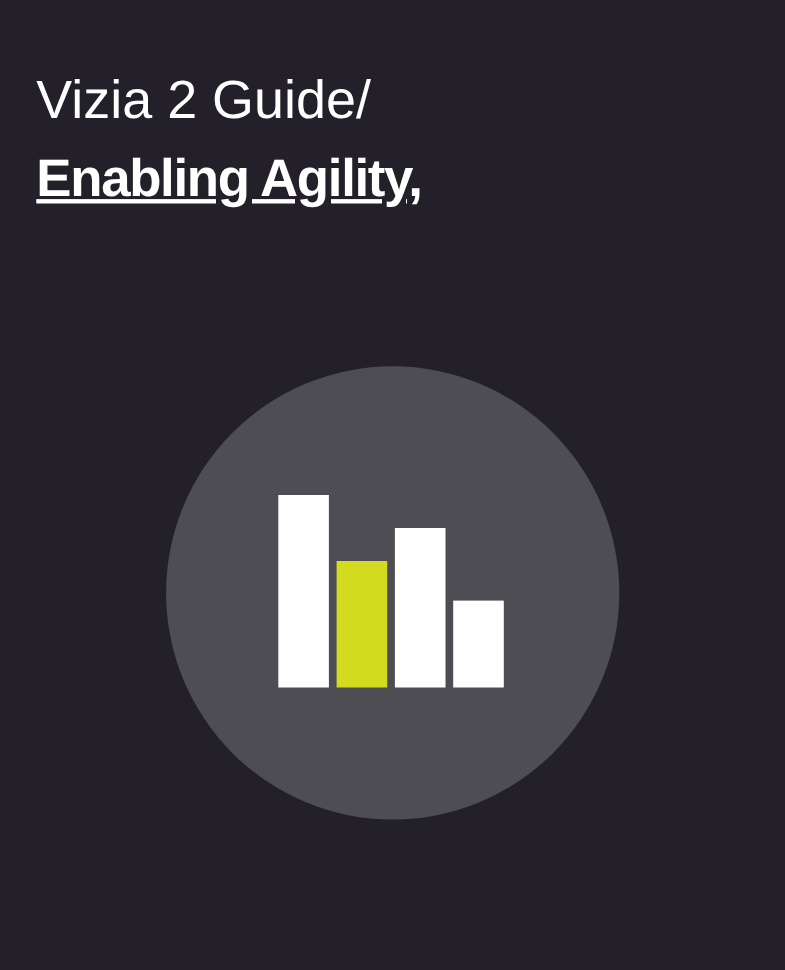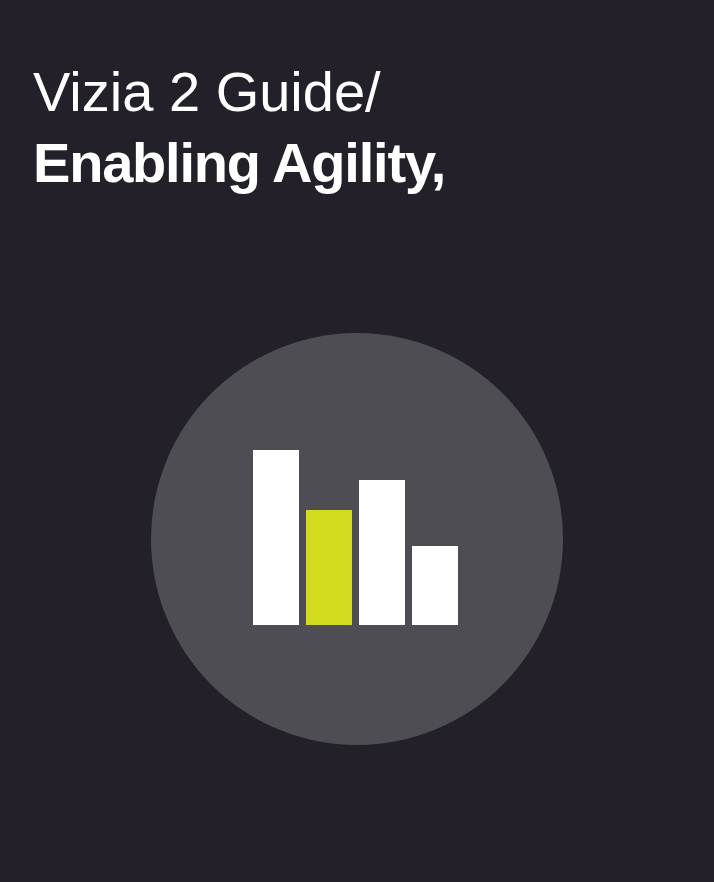--- a/index.html
+++ b/index.html
@@ -33,29 +33,30 @@
 
   .title-line {
     display: block;
     color: #ffffff;
     line-height: 71px;
     white-space: nowrap;
     letter-spacing: -0.5px;
   }
 
   #title-kicker {
-    font-size: 56px;
+    font-size: 49px;
     font-weight: 300;
     letter-spacing: 0px;
   }
 
   .title-main {
-    font-size: 56px;
+    font-size: 48px;
     font-weight: 700;
     letter-spacing: -1.2px;
+    text-decoration: underline;
   }
 
   
   #emblem {
     position: absolute;
     left: 151px;
     top: 333px;
     width: 412px;
     height: 412px;
   }

